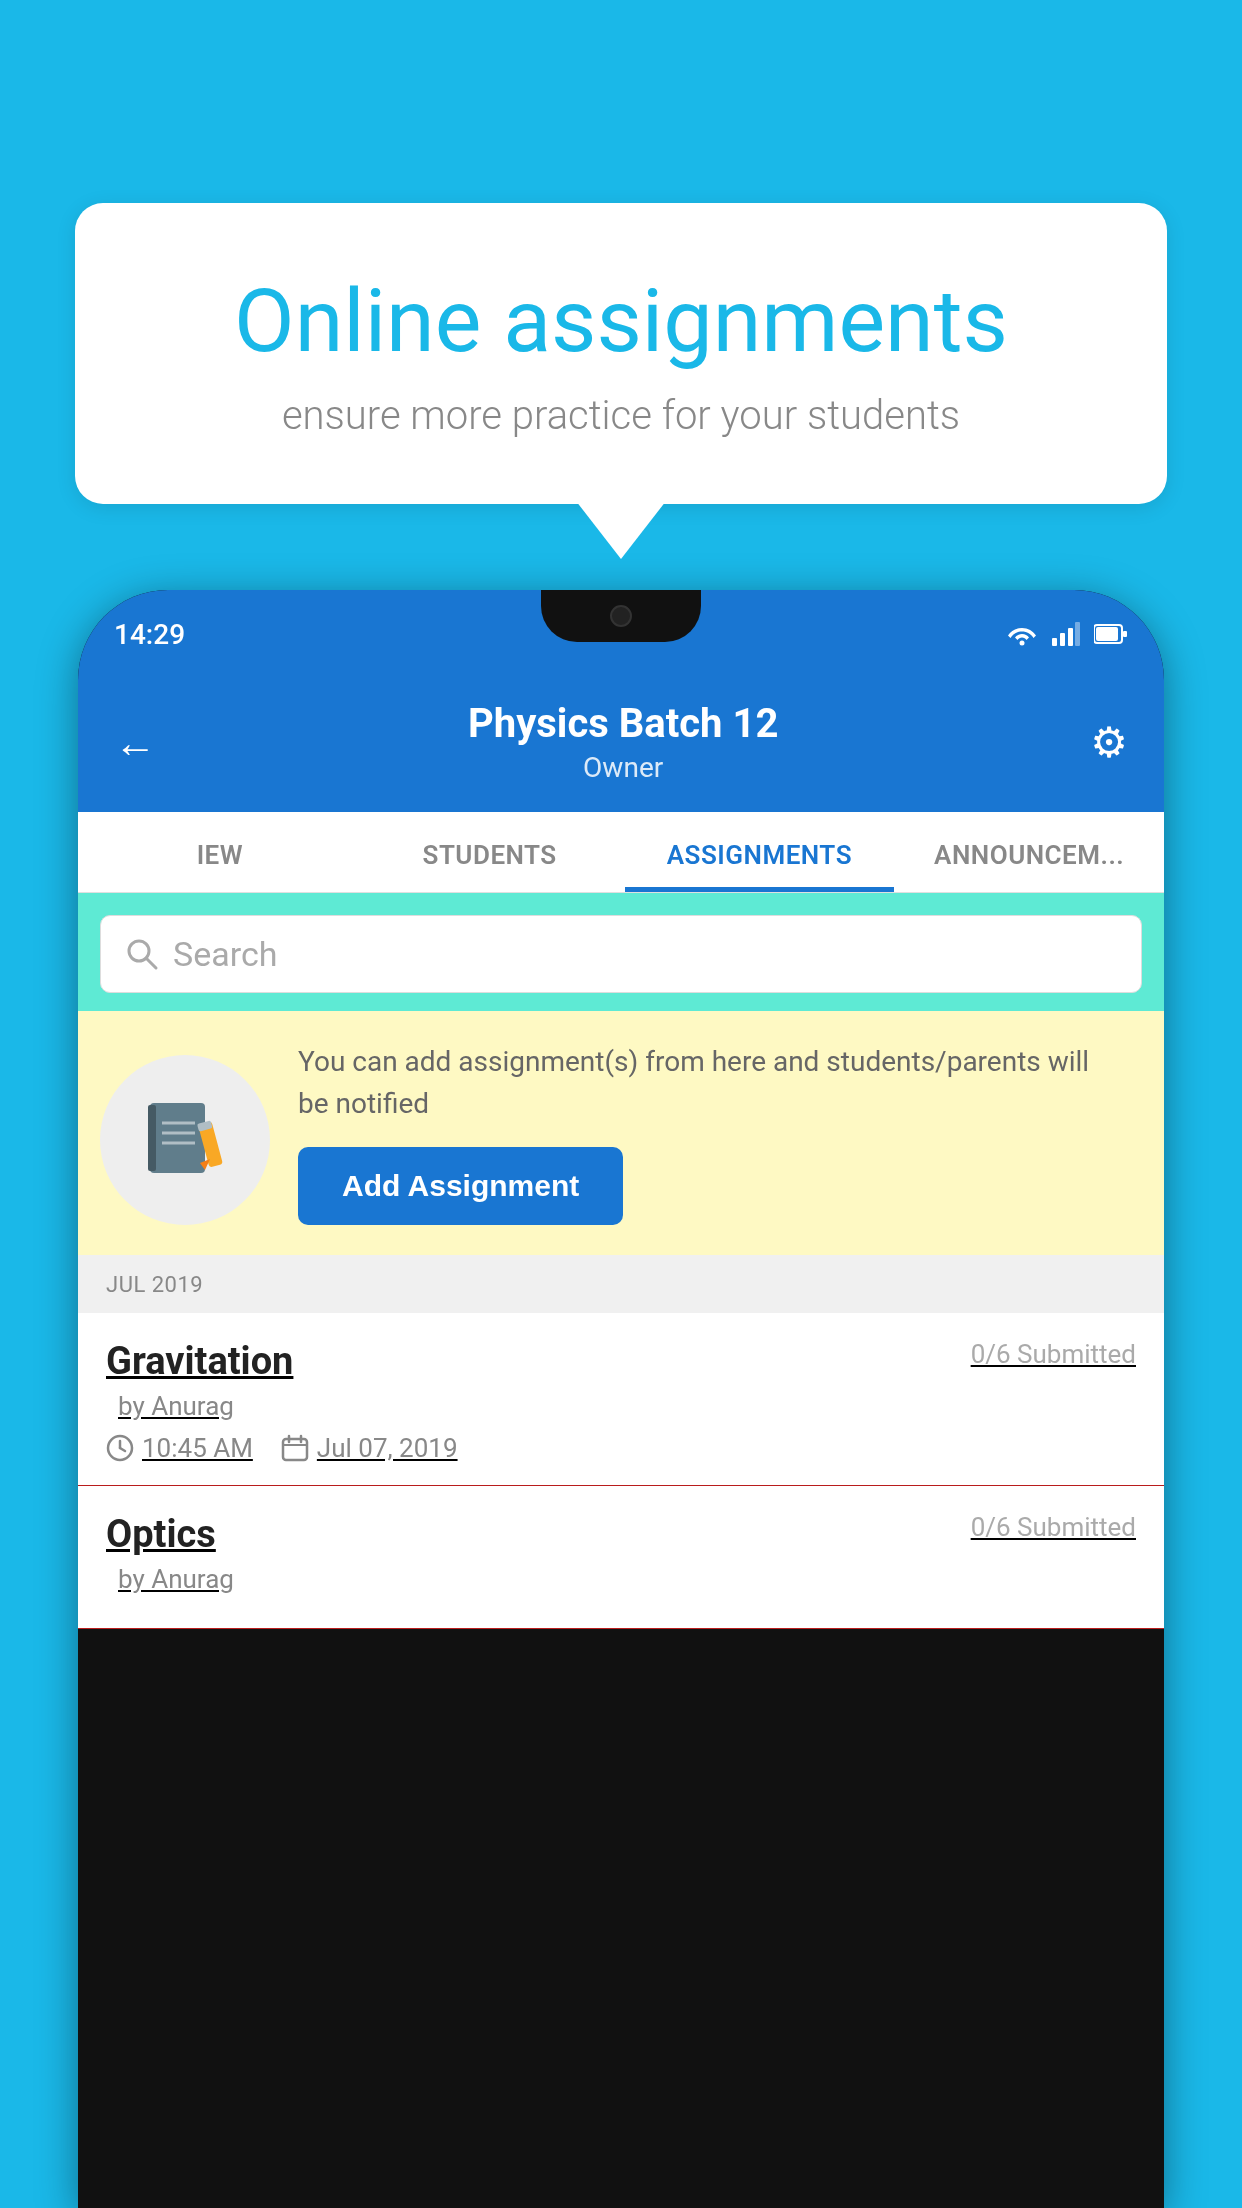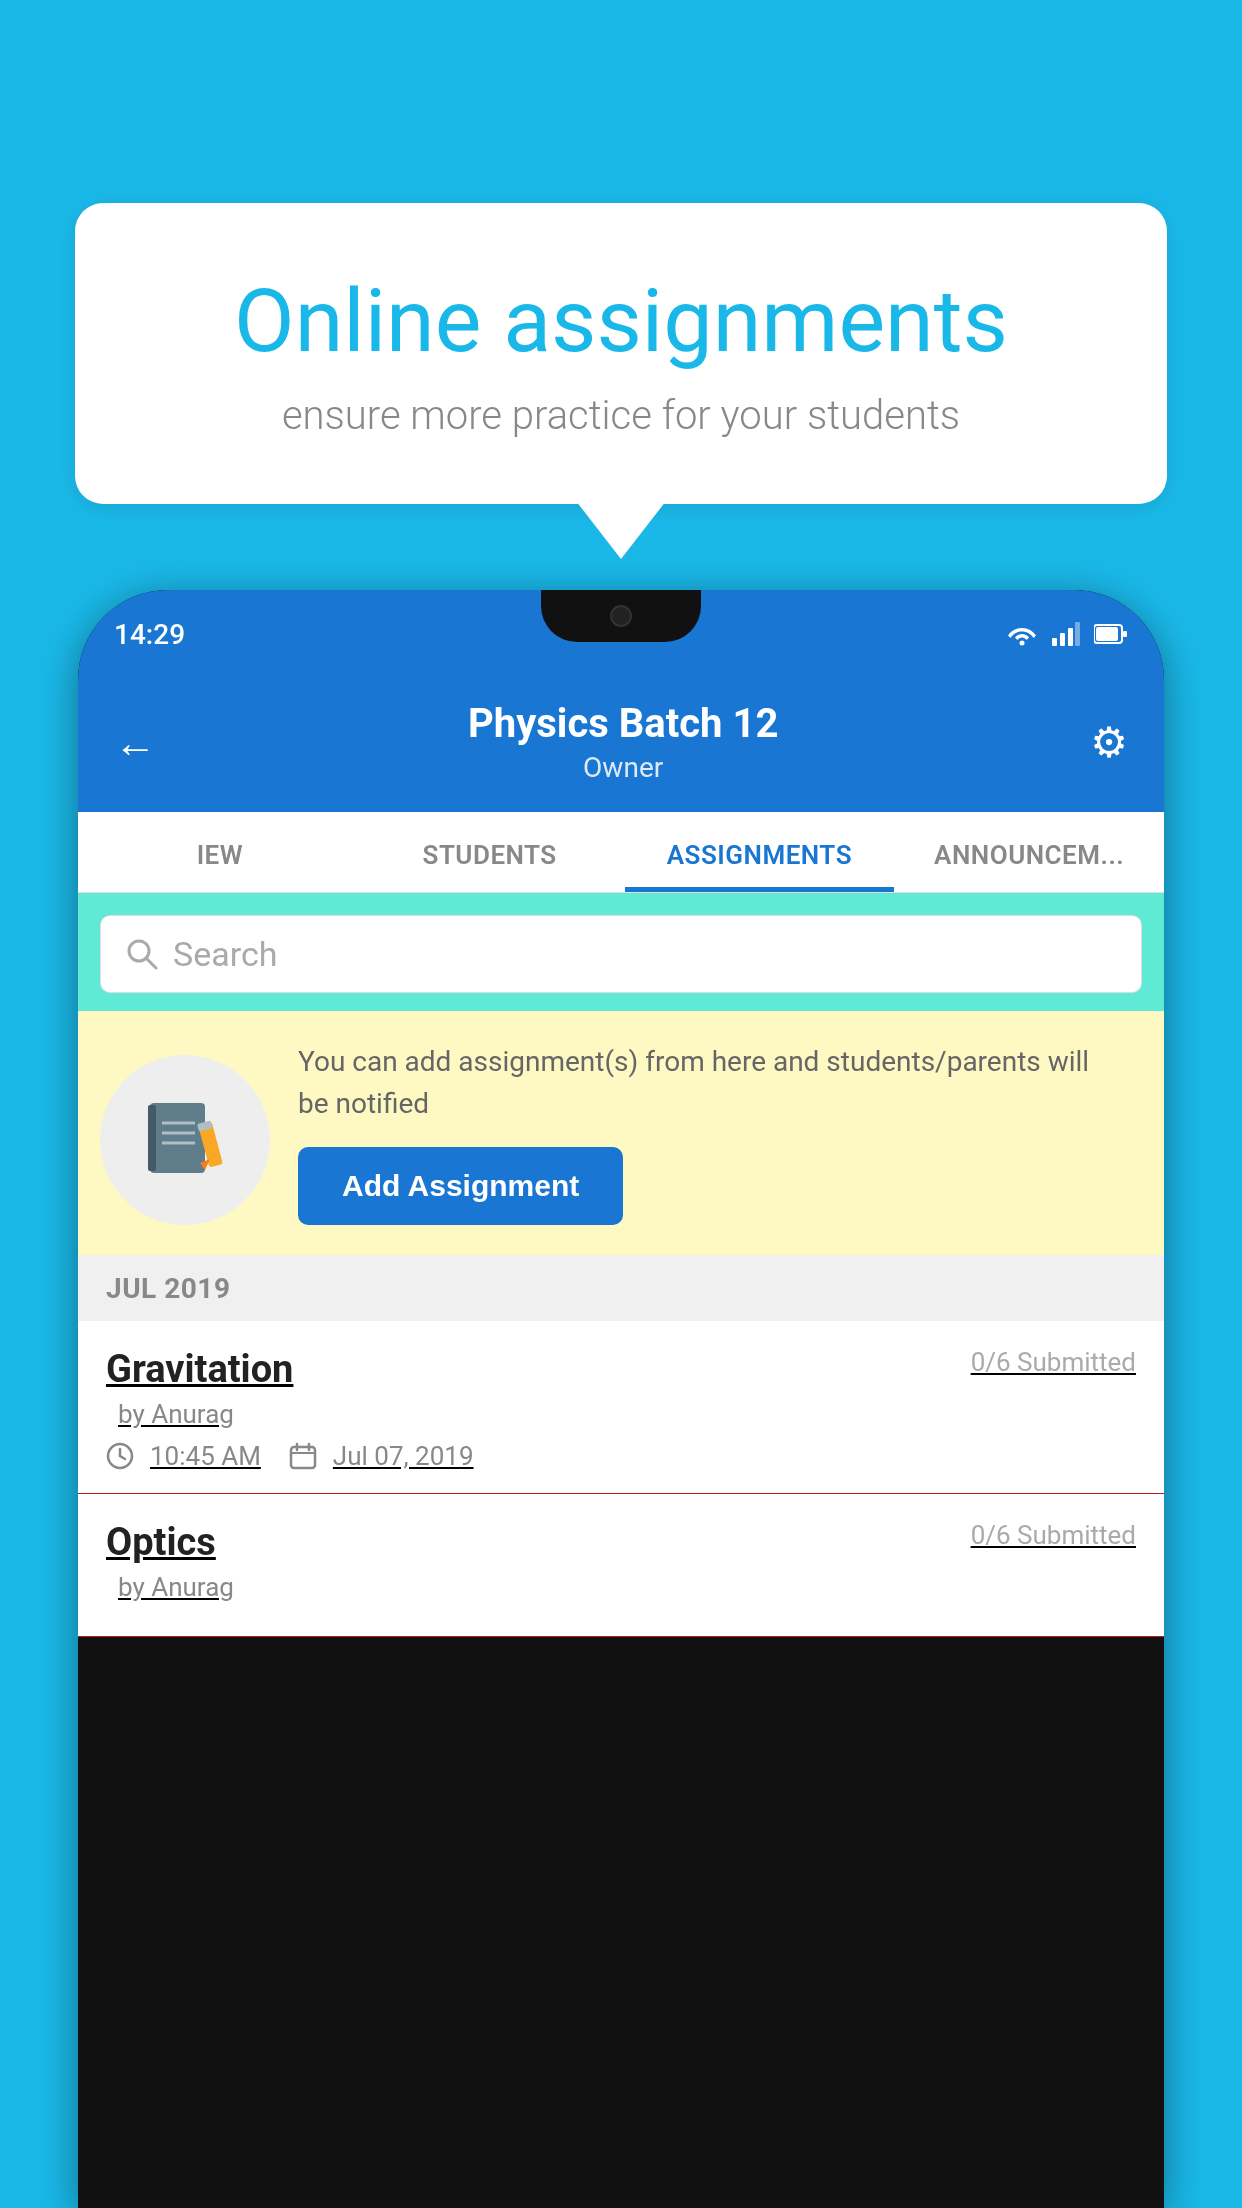--- a/index.html
+++ b/index.html
@@ -238,23 +238,23 @@
       font-weight: 600;
       cursor: pointer;
     }
 
     
     .section-header {
       background: #f0f0f0;
       padding: 16px 28px;
     }
     .section-label {
-      font-size: 28px;
+      font-size: 22px;
       color: #888;
-      font-weight: 700;
+      font-weight: 400;
       letter-spacing: 0.5px;
     }
 
     
     .assignment-item {
       background: white;
       padding: 26px 28px 22px;
       border-bottom: 1px solid #b91c1c;
       text-decoration: underline;
     }
@@ -280,21 +280,21 @@
       margin-left: 12px;
     }
     .assignment-meta {
       display: flex;
       align-items: center;
       gap: 28px;
     }
     .meta-item {
       display: flex;
       align-items: center;
-      gap: 16px;
+      gap: 8px;
       font-size: 26px;
       color: #888;
     }
   </style>
 </head>
 <body>
 
 <div class="speech-bubble-container">
   <div class="speech-bubble">
     <div class="bubble-title">Online assignments</div>

